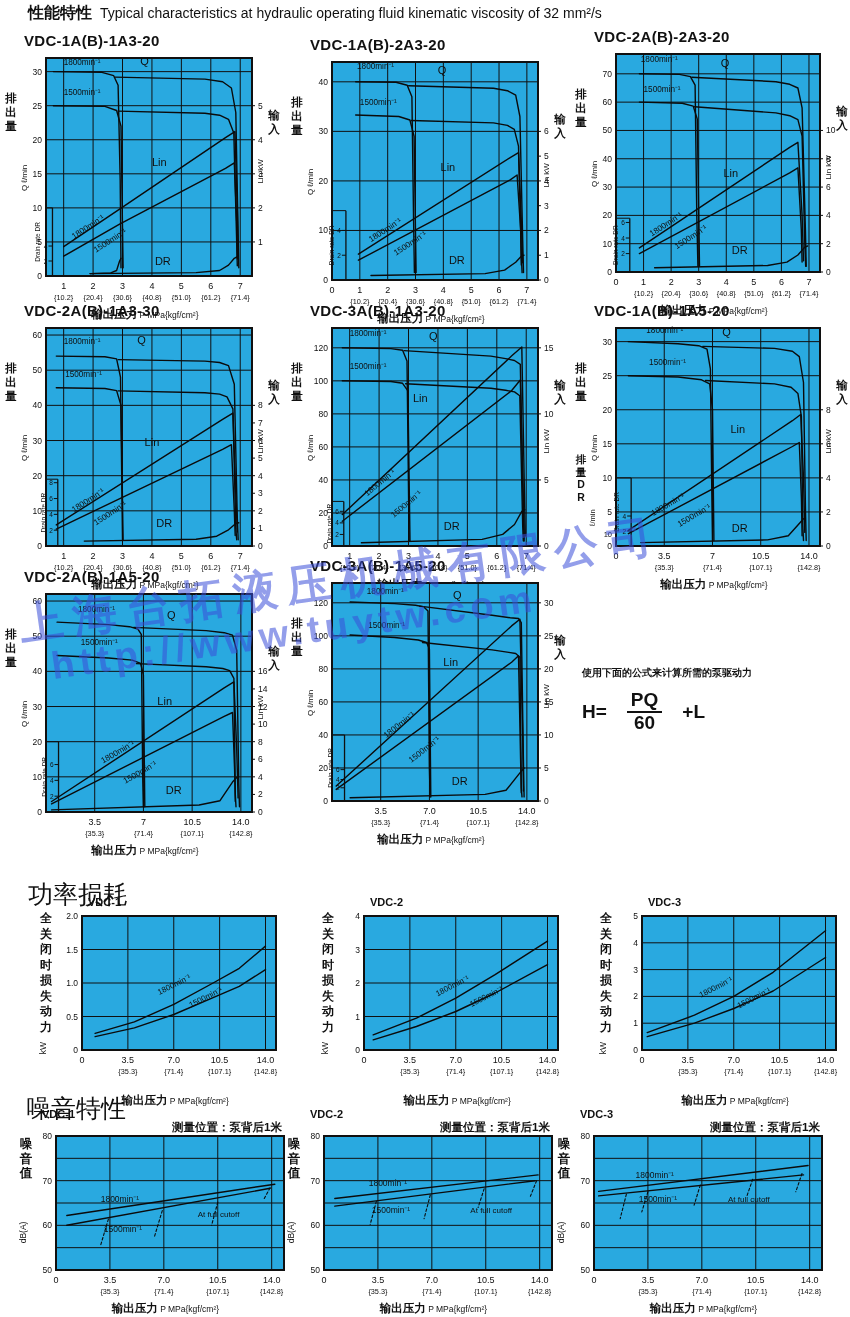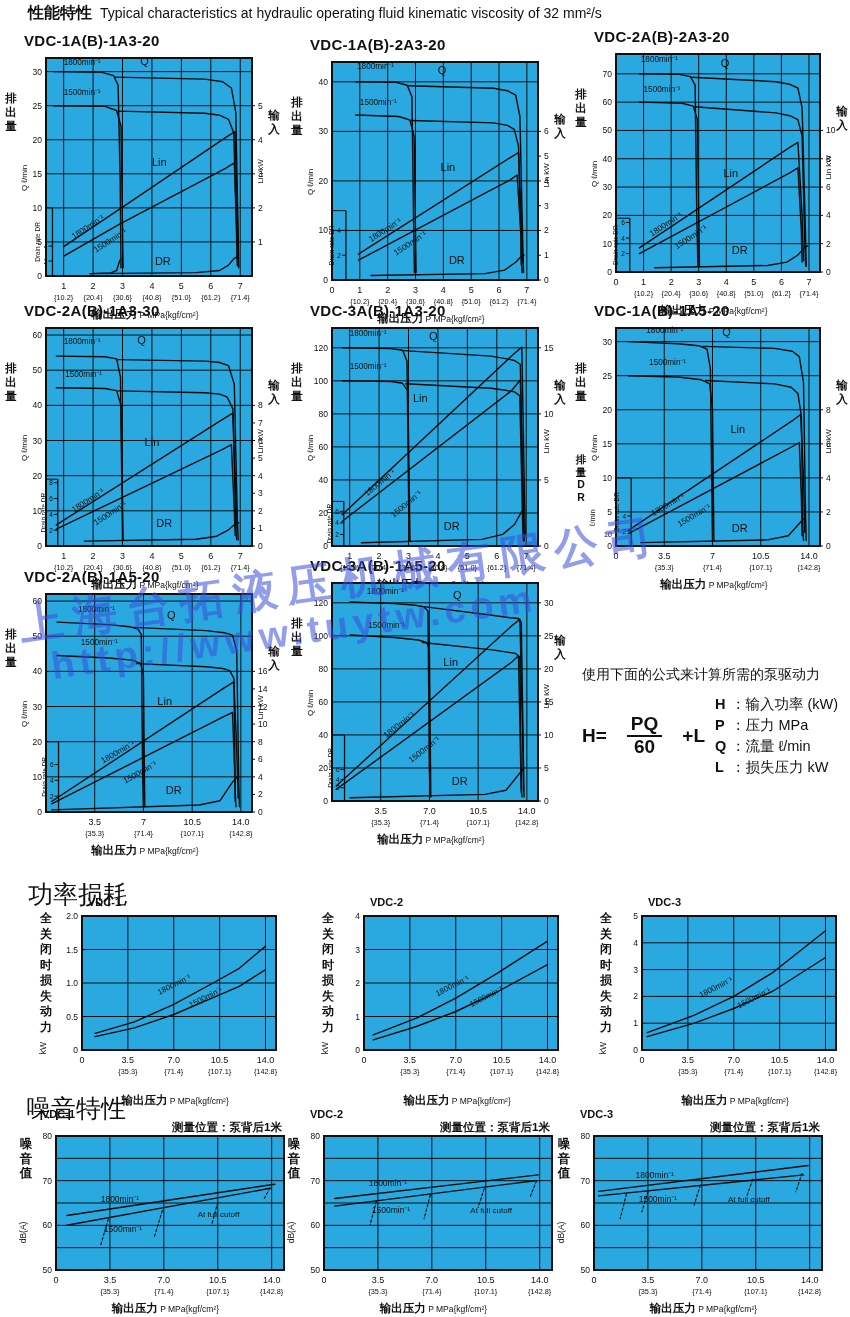--- a/index.html
+++ b/index.html
@@ -7,21 +7,21 @@
        font-family:"Liberation Sans",sans-serif;color:#111}
   .main-title{position:absolute;left:28px;top:3px;white-space:nowrap}
   .main-title .t-zh{font-size:16px;font-weight:bold;margin-right:8px}
   .main-title .t-en{font-size:14px}
   .chart-block{position:absolute}
   .chart-title{font-size:15px;font-weight:bold;margin:0 0 1px 22px;letter-spacing:.3px;white-space:nowrap}
   .sub-title{font-size:11px;font-weight:bold;margin:0 0 0 52px}
   .section-title{position:absolute;font-size:25px;font-weight:normal}
   .plot svg{display:block}
   .formula-block{position:absolute;left:582px;top:666px;width:264px}
-  .f-intro{font-size:14px;font-weight:normal;white-space:nowrap}
+  .f-intro{font-size:10px;font-weight:bold;white-space:nowrap}
   .f-row{display:flex;align-items:center;margin-top:10px}
   .f-eq{font-size:19px;font-weight:bold;display:flex;align-items:center;margin-right:10px}
   .frac{display:inline-block;text-align:center;margin:0 20px;vertical-align:middle}
   .frac .num{display:block;border-bottom:2px solid #111;padding:0 4px;line-height:1.1}
   .frac .den{display:block;line-height:1.1}
   .f-defs{list-style:none;margin:0;padding:0}
   .f-defs li{font-size:14.5px;line-height:1.45;white-space:nowrap}
   .f-defs .fk{display:inline-block;width:16px;font-weight:bold}
   .watermark{position:absolute;left:18px;top:538px;width:832px;transform:rotate(-8deg);
              color:rgba(59,79,216,.55);font-weight:bold;pointer-events:none}
@@ -713,26 +713,20 @@
   <div class="f-intro">使用下面的公式来计算所需的泵驱动力</div>
   <div class="f-row">
     <span class="f-eq">
       <span>H=</span>
         <span class="frac">
           <span class="num">PQ</span>
           <span class="den">60</span>
         </span>
         <span>+L</span>
     </span>
-    <ul class="f-defs">
-        <li><span class="fk">H</span>：输入功率 (kW)</li>
-        <li><span class="fk">P</span>：压力 MPa</li>
-        <li><span class="fk">Q</span>：流量 ℓ/min</li>
-        <li><span class="fk">L</span>：损失压力 kW</li>
-      </ul>
   </div>
 </div>
 
 <div class="section-title" style="left:28px;top:878px">功率损耗</div>
 <div class="chart-block" style="left:36px;top:896px">
   <div class="sub-title">VDC-1</div>
   <div class="plot">
       <svg width="250" height="200" viewBox="0 0 250 200">
         <rect x="46" y="8" width="194" height="134" fill="#29a9e0"></rect>
         <line x1="91.87837837837839" y1="8" x2="91.87837837837839" y2="142" stroke="#101010" stroke-width="1"></line>

